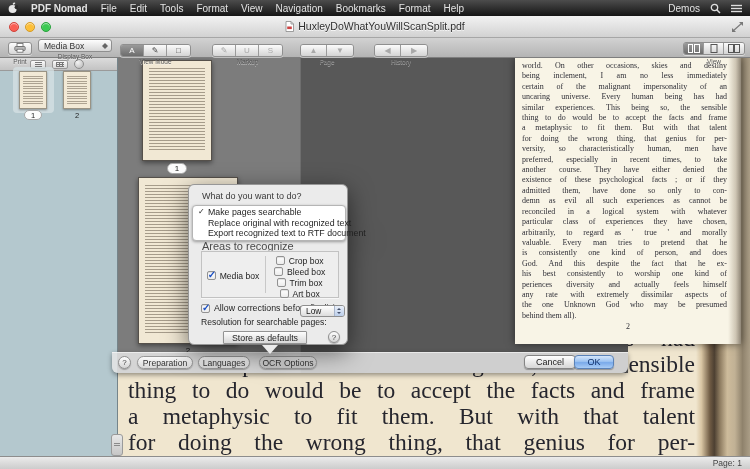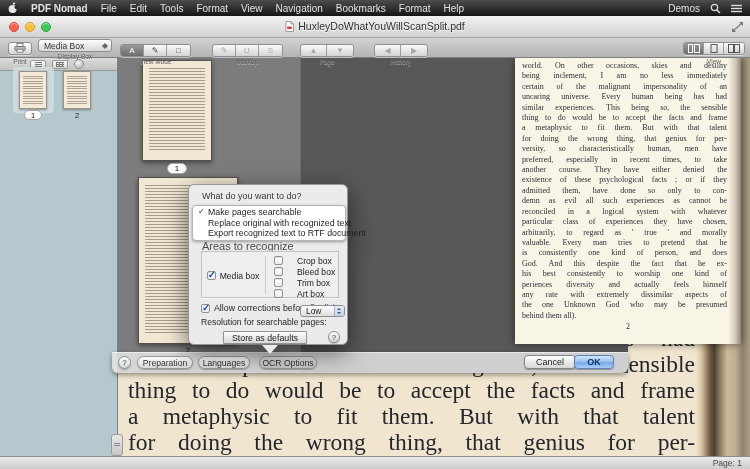--- a/index.html
+++ b/index.html
@@ -112,21 +112,21 @@
     background:linear-gradient(#fefefe,#d4d4d4);font-size:8px;color:#444;text-align:center;line-height:12px;
     box-shadow:0 1px 1px rgba(0,0,0,.25);}
   .pill{position:absolute;top:4px;height:13px;border-radius:7px;border:1px solid #989898;
     background:linear-gradient(#fafafa,#d9d9d9);font-size:8.6px;color:#333;text-align:center;line-height:12px;
     box-shadow:0 1px 1px rgba(0,0,0,.25);white-space:nowrap;}
   .pill.pressed{background:linear-gradient(#e4e4e4,#c6c6c6);}
   .pushbtn{position:absolute;top:3px;height:14px;border-radius:4px;border:1px solid #848484;
     background:linear-gradient(#ffffff,#d6d6d6);font-size:9px;color:#222;text-align:center;line-height:13px;
     box-shadow:0 1px 1px rgba(0,0,0,.3);}
   .pushbtn.blue{background:linear-gradient(#d4e6fb 0%,#9dc3f1 45%,#7aaaea 55%,#a9ccf5 100%);
-    border:1px solid #5a82b8;color:#10316b;font-weight:bold;}
+    border:1px solid #5a82b8;color:#10316b;font-weight:normal;}
 
   
   .popwrap{position:absolute;left:188px;top:184px;z-index:50;filter:drop-shadow(0 7px 12px rgba(0,0,0,.55));}
   .popover{position:relative;width:160px;height:161px;background:#ebebeb;border:1px solid #979797;
     border-radius:6px;}
   .ptail{position:absolute;left:74px;top:161px;width:0;height:0;
     border-left:8px solid transparent;border-right:8px solid transparent;border-top:9px solid #ebebeb;}
   .pq{position:absolute;left:13px;top:6px;font-size:9px;color:#3a3a3a;white-space:nowrap;}
   .plist{position:absolute;left:3px;top:20px;width:154px;background:#fff;border:1px solid #b5b5b5;
     border-radius:4px;box-shadow:0 1px 3px rgba(0,0,0,.35);padding:1px 0;}
@@ -136,21 +136,21 @@
   .groupbox{position:absolute;left:12px;top:66px;width:138px;height:47px;border:1px solid #c2c2c2;
     background:rgba(255,255,255,.18);box-shadow:0 1px 0 rgba(255,255,255,.6);}
   .gb-div{position:absolute;left:63px;top:4px;bottom:4px;width:1px;background:#c8c8c8;}
   .mediacell{position:absolute;left:0;top:0;width:62px;height:47px;display:flex;align-items:center;
     justify-content:center;gap:4px;}
   .cbx{width:9px;height:9px;border:1px solid #929292;border-radius:2px;background:linear-gradient(#fff,#ececec);
     position:relative;flex:none;box-shadow:inset 0 1px 1px rgba(0,0,0,.12);}
   .cbx.on::after{content:"✓";position:absolute;left:0px;top:-3px;font-size:10px;font-weight:bold;color:#1a4fc4;}
   .cblabel{font-size:8.6px;color:#1e1e1e;white-space:nowrap;}
   .arearows{position:absolute;left:72px;top:3px;}
-  .arearow{display:flex;align-items:center;gap:14px;height:11px;}
+  .arearow{display:flex;align-items:center;gap:4px;height:11px;justify-content:center;}
   .pallow{position:absolute;left:12px;top:118px;display:flex;align-items:center;gap:4px;}
   .preso{position:absolute;left:12px;top:132px;font-size:8.6px;color:#1e1e1e;white-space:nowrap;}
   .lowpopup{position:absolute;left:111px;top:120px;width:45px;height:12px;border:1px solid #8f8f8f;
     border-radius:3px;background:linear-gradient(#fff,#ddd);font-size:8.4px;color:#222;
     padding-left:5px;line-height:11px;}
   .lowpopup .spin2{position:absolute;right:0px;top:0px;width:10px;height:10px;border-left:1px solid #a9b6cc;
     background:linear-gradient(#e9eff9,#bccfeb);border-radius:0 2px 2px 0;height:100%;}
   .spin2::before,.spin2::after{content:"";position:absolute;left:2px;border:2.5px solid transparent;}
   .spin2::before{top:0px;border-bottom-color:#44506b;}
   .spin2::after{bottom:0px;border-top-color:#44506b;}

